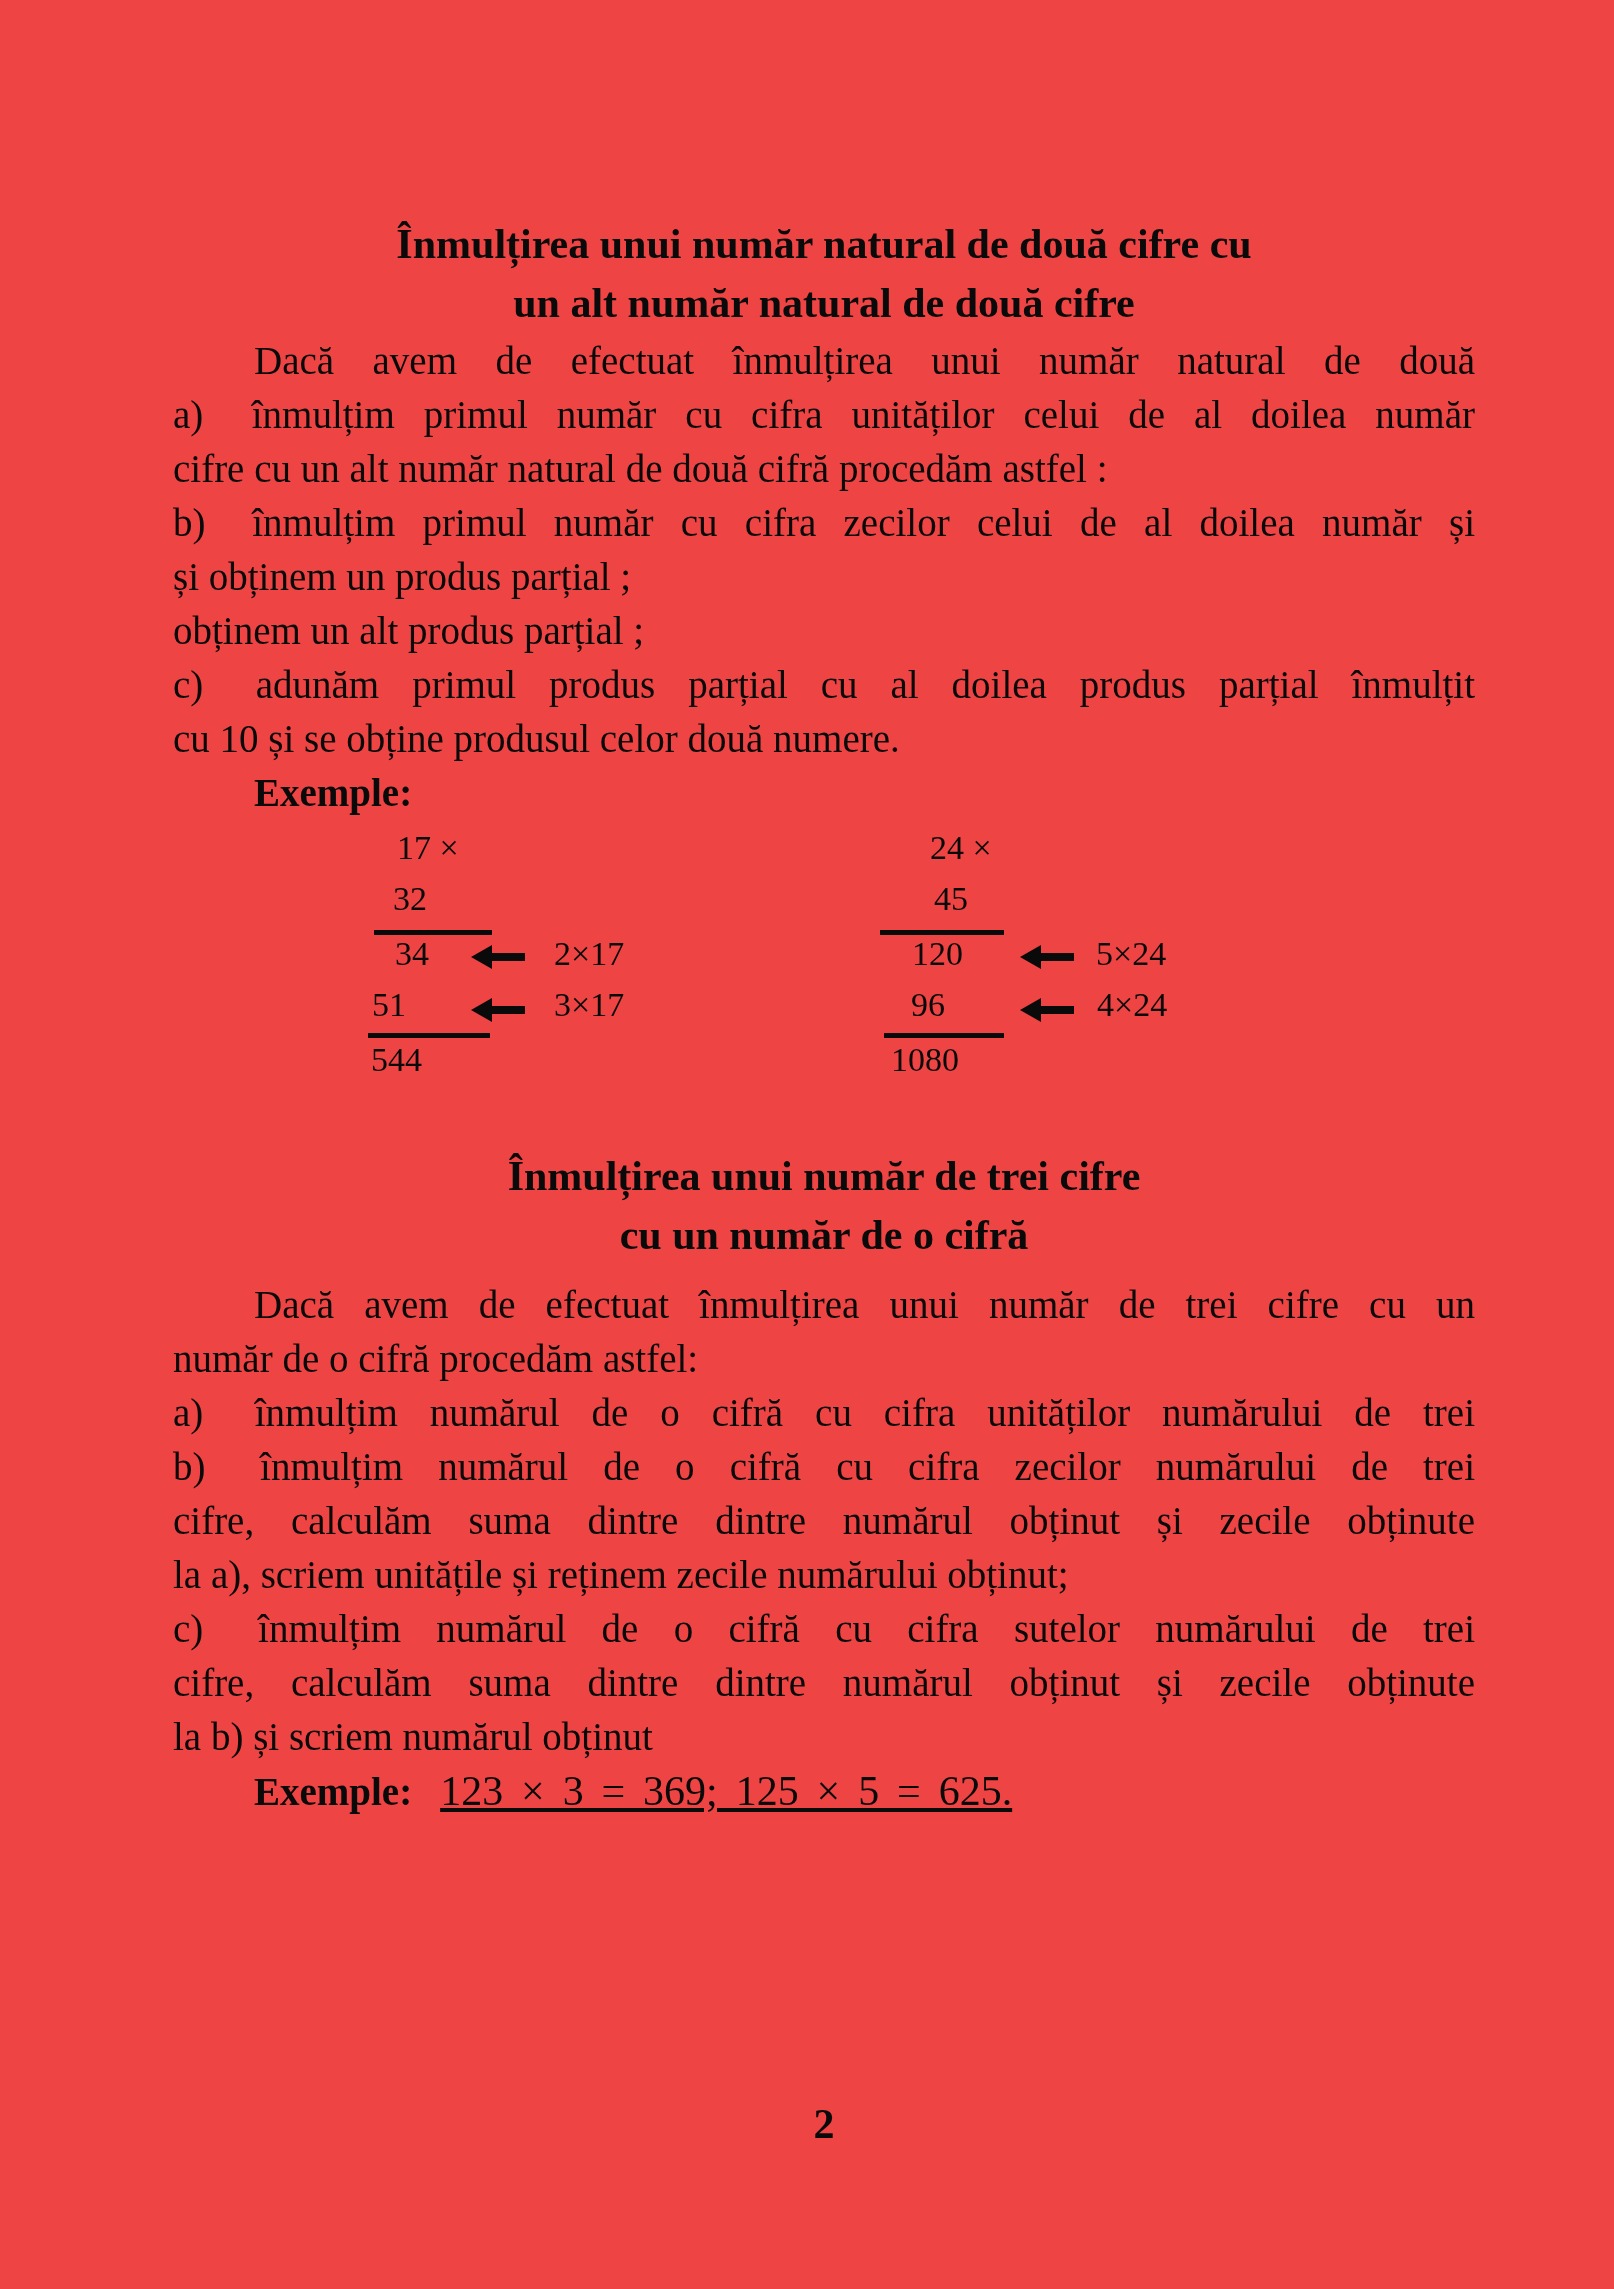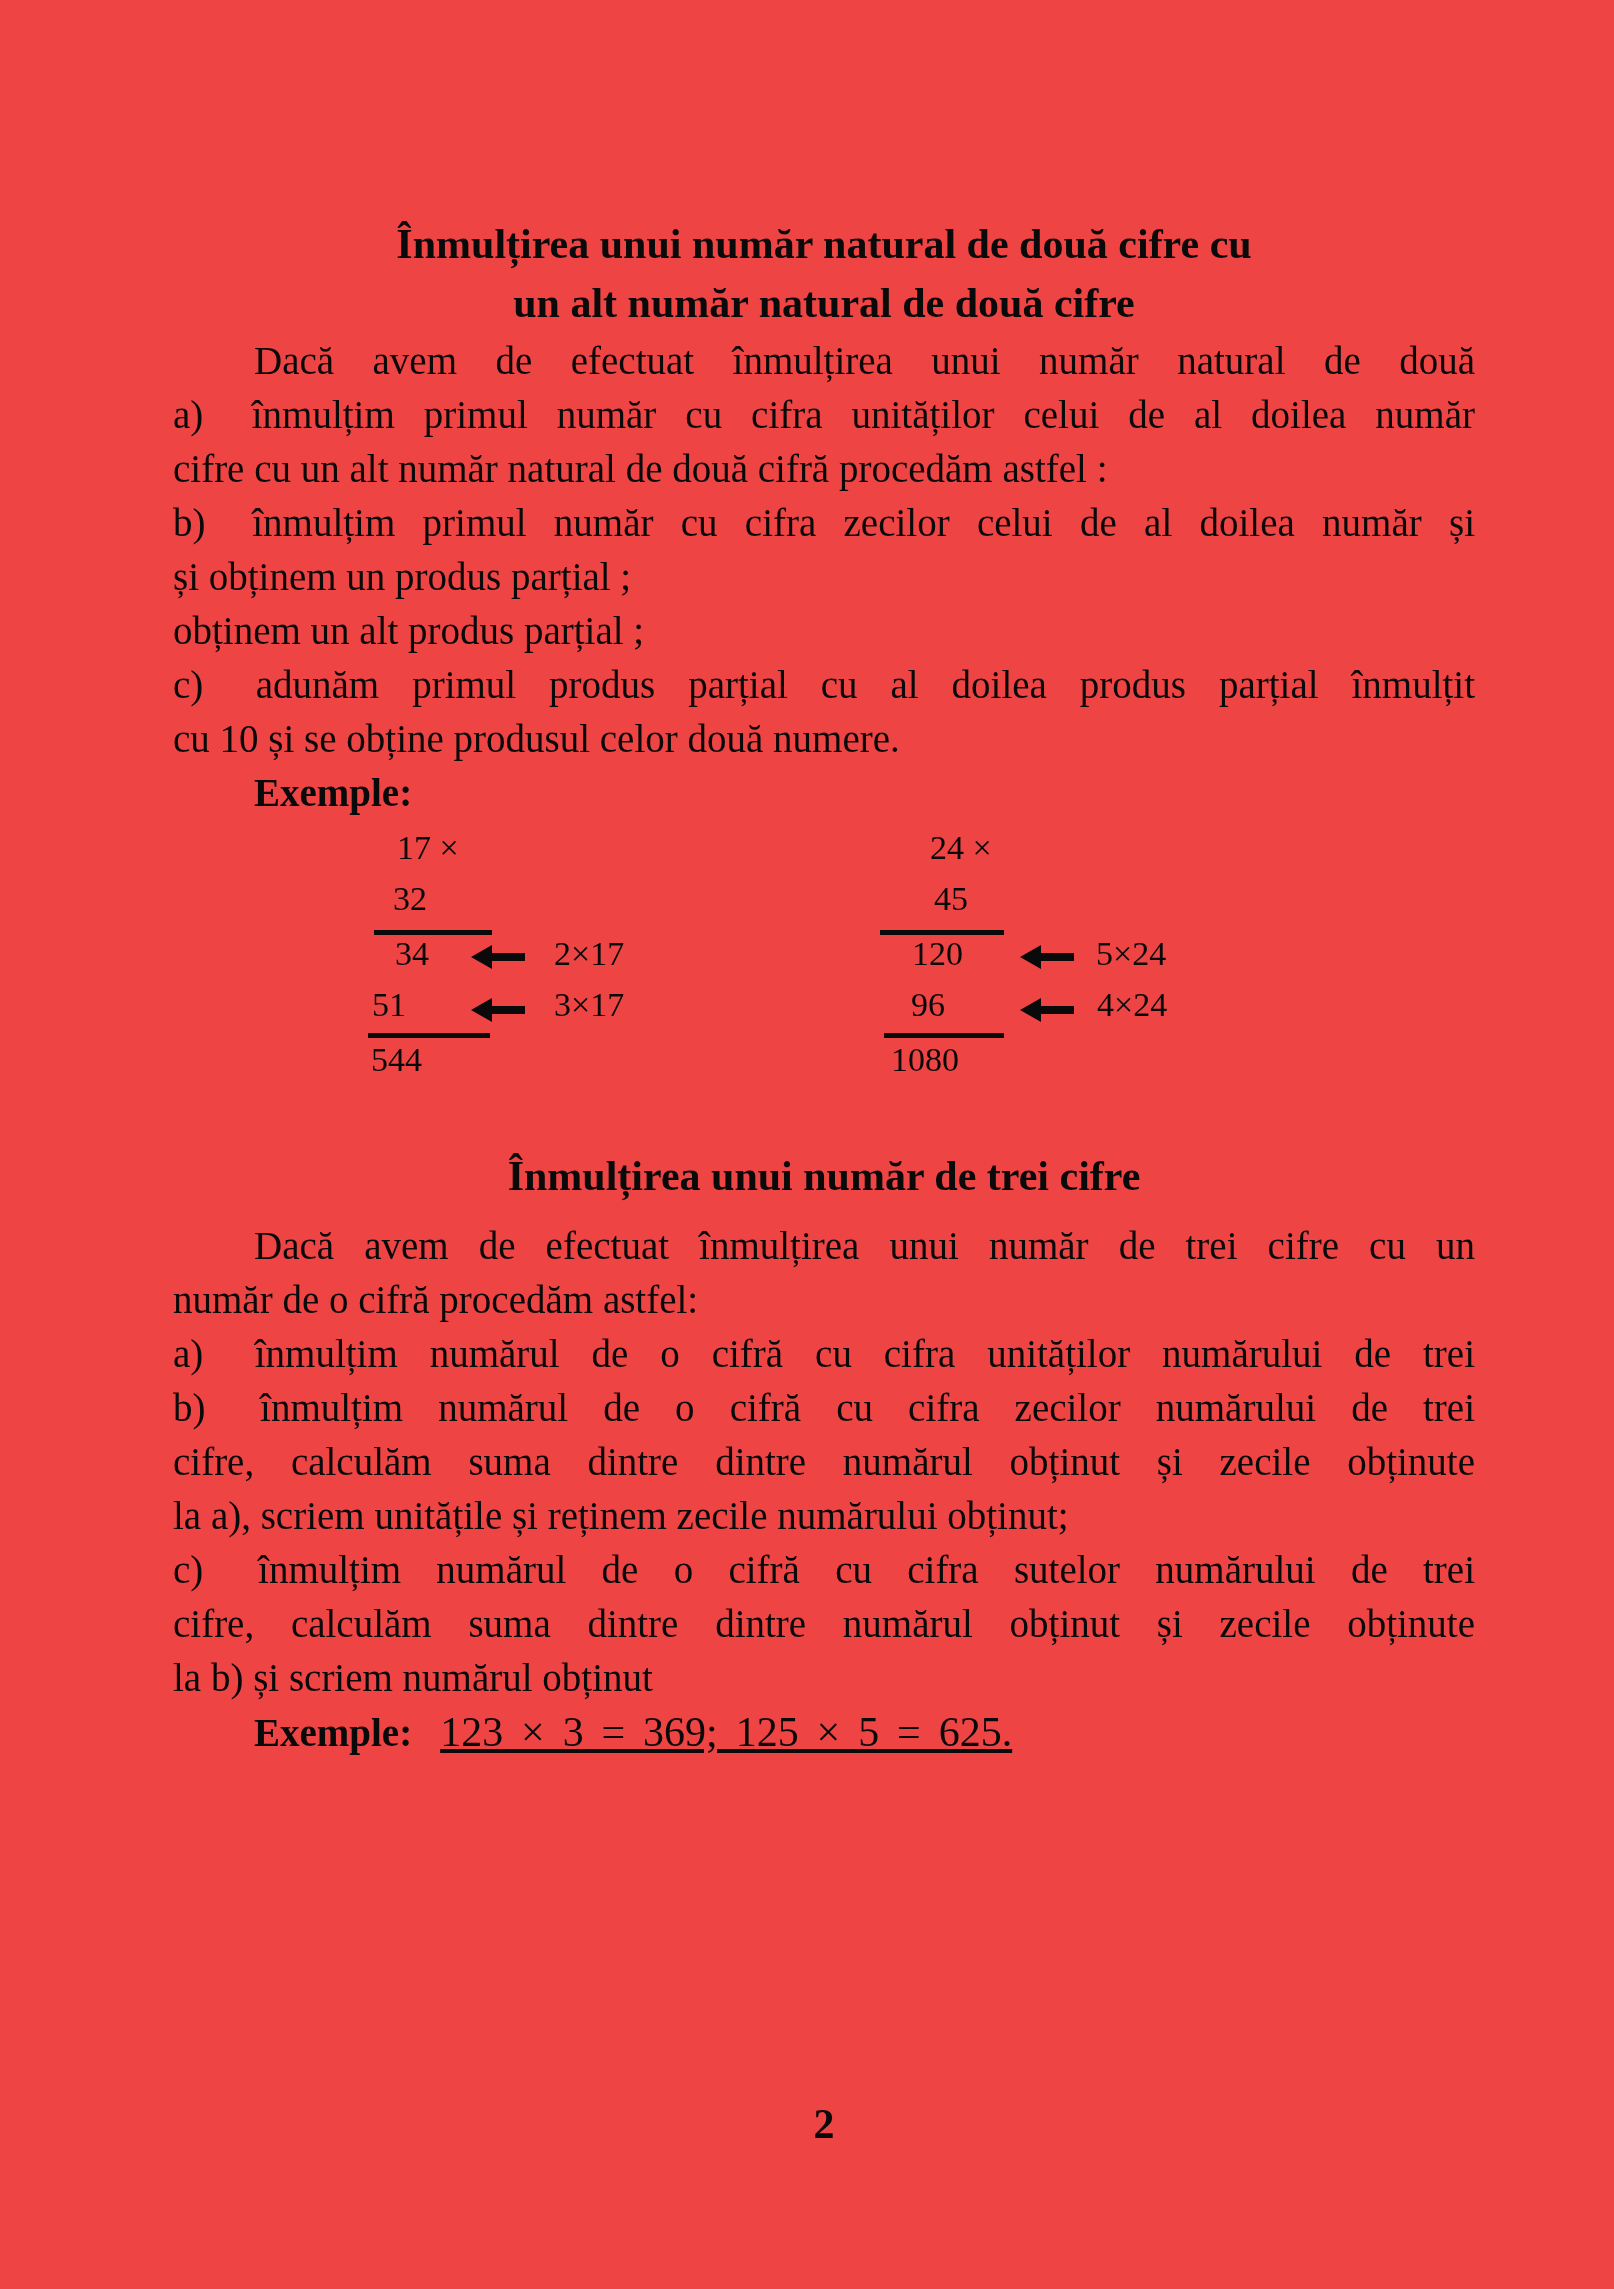--- a/index.html
+++ b/index.html
@@ -87,20 +87,21 @@
       <span class="num" style="left:923px;top:113px">5×24</span>
       <span class="num" style="left:738px;top:164px">96</span>
       <span class="arrow" style="left:847px;top:178px"></span>
       <span class="num" style="left:924px;top:164px">4×24</span>
       <span class="hrule" style="left:711px;top:213px;width:120px"></span>
       <span class="num" style="left:718px;top:219px">1080</span>
     </div>
 
     <div class="title title2">
       <div class="title-line">Înmulțirea unui număr de trei cifre</div>
+      <div class="title-line">cu un număr de o cifră</div>
     </div>
 
     <div class="body-block b2">
       <div class="bl jl ind">Dacă avem de efectuat înmulțirea unui număr de trei cifre cu un</div>
       <div class="bl">număr de o cifră procedăm astfel:</div>
       <div class="bl jl">a)  înmulțim numărul de o cifră cu cifra unităților numărului de trei</div>
       <div class="bl jl">b)  înmulțim numărul de o cifră cu cifra zecilor numărului de trei</div>
       <div class="bl jl">cifre, calculăm suma dintre dintre numărul obținut și zecile obținute</div>
       <div class="bl">la a), scriem unitățile și reținem zecile numărului obținut;</div>
       <div class="bl jl">c)  înmulțim numărul de o cifră cu cifra sutelor numărului de trei</div>

